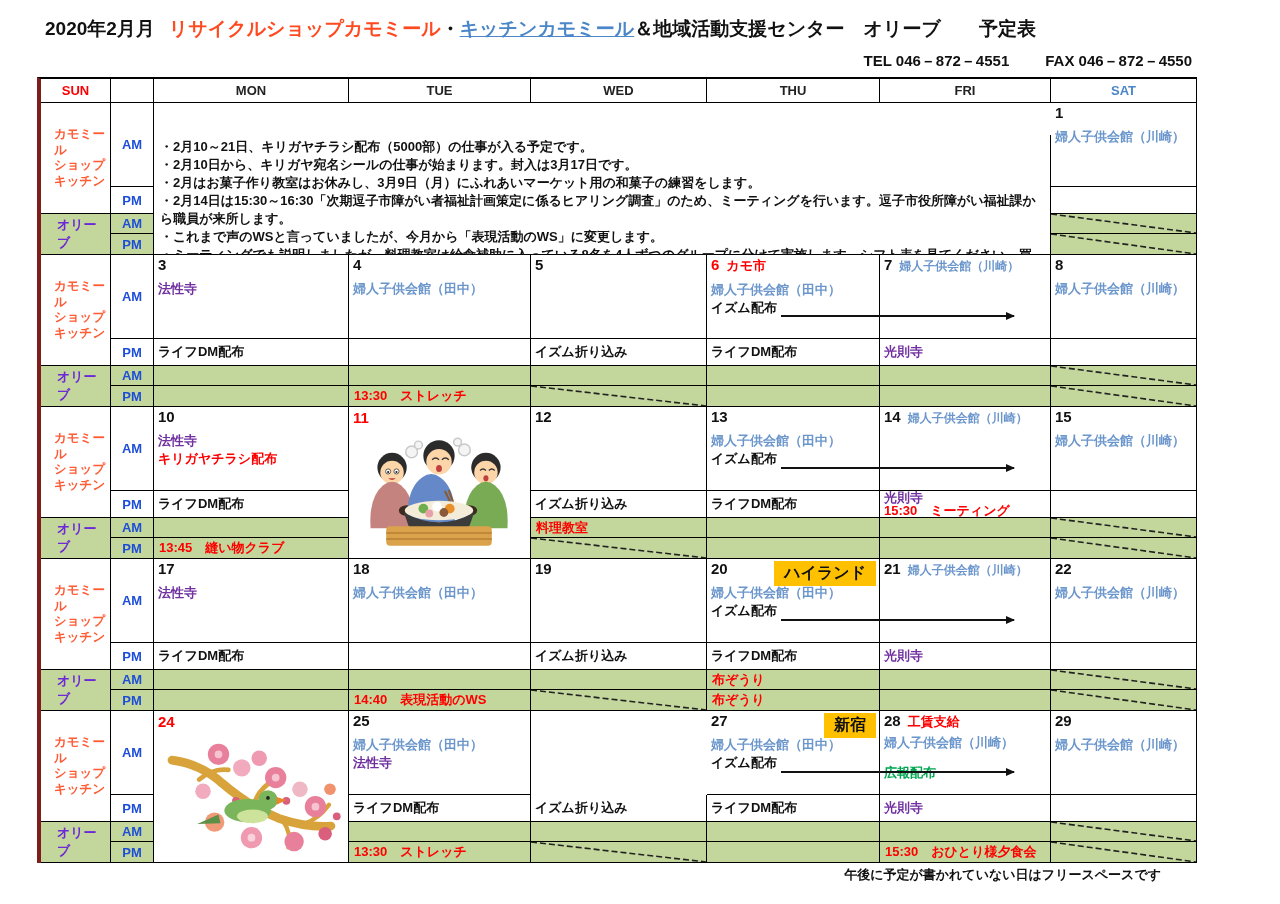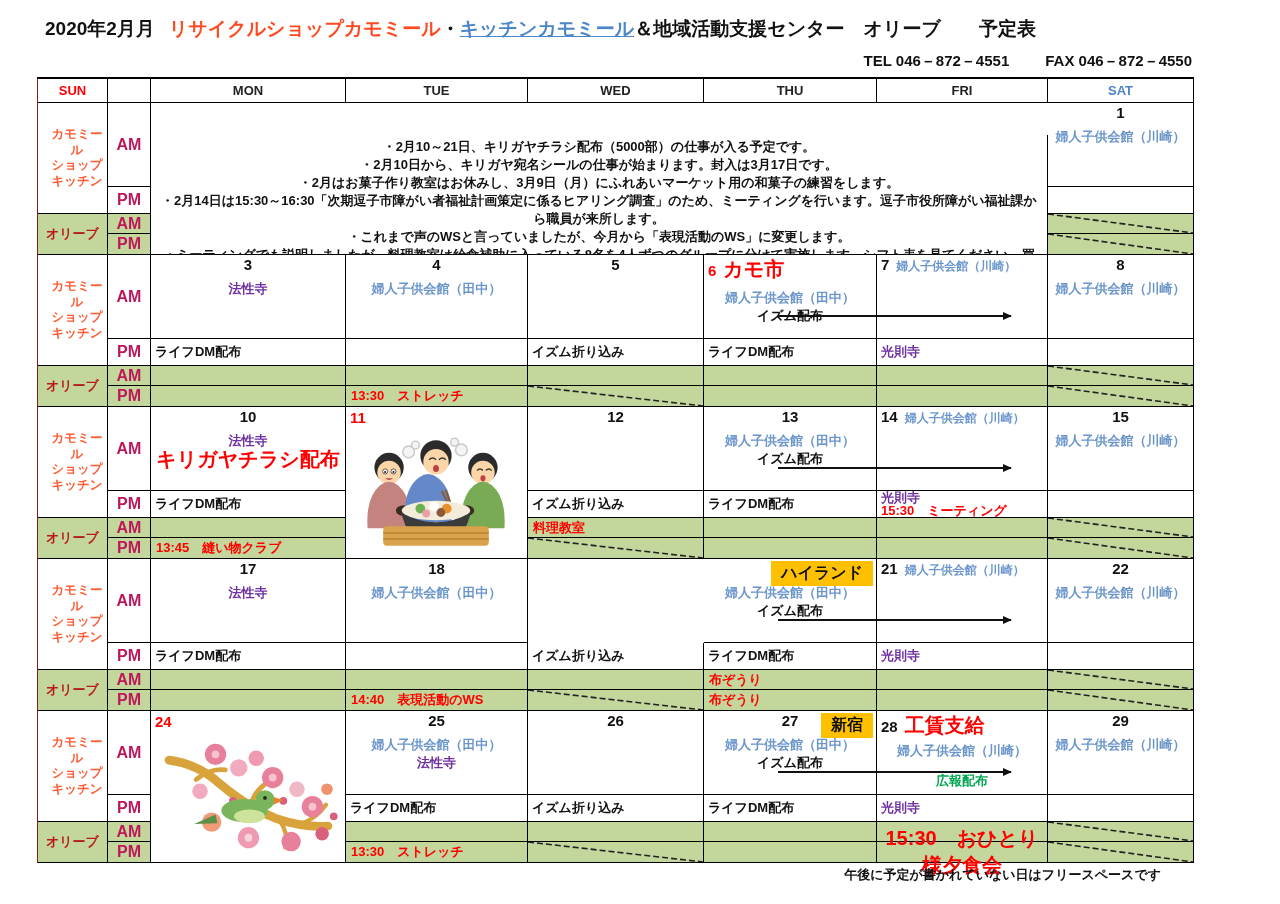--- a/index.html
+++ b/index.html
@@ -8,45 +8,45 @@
     background: #fff; color: #111;
     font-family: "Liberation Sans", "DejaVu Sans", sans-serif; font-weight: bold;
   }
   .title { position: absolute; left: 45px; top: 16px; font-size: 19px; white-space: nowrap; }
   .title .yr { margin-right: 14px; }
   .t-red  { color: #ff4a21; }
   .t-blue { color: #4a86c8; text-decoration: underline; }
   .contact { position: absolute; top: 52px; right: 88px; font-size: 15px; }
   .contact .fax { margin-left: 36px; }
 
-  .tbl { position: absolute; left: 37px; top: 77px; border-top: 2px solid #000; border-left: 1px solid #7f1d1d; text-align: center; }
+  .tbl { position: absolute; left: 37px; top: 77px; border-top: 2px solid #000; border-left: 4px solid #7f1d1d; }
   .grid { display: grid; grid-template-columns: 70px 43px 195px 182px 176px 173px 171px 146px; }
   .hdr  { grid-template-rows: 24px; }
   .week { grid-template-rows: 84px 27px 20px 21px; }
   .c { position: relative; border-right: 1.5px solid #000; border-bottom: 1.5px solid #000;
        background: #fff; padding: 1px 4px; font-size: 13px; overflow: visible; }
   .hc { display: flex; align-items: center; justify-content: center; padding: 0; font-size: 13px; color: #222; }
   .sun { color: #ff0000; } .satc { color: #4a86c8; }
   .green { background: #c3d69b; }
   .lbl-kamo { display: flex; align-items: center; color: #ff5a33; white-space: pre-line;
               line-height: 15.5px; font-size: 12.5px; padding-left: 13px; }
-  .lbl-olive { display: flex; align-items: center; color: #b91c1c; font-size: 13px; padding-left: 8px; }
-  .ampm { display: flex; align-items: center; justify-content: center; color: #be185d; font-size: 16px; padding: 0; }
+  .lbl-olive { display: flex; align-items: center; color: #6d28d9; font-size: 13px; padding-left: 16px; }
+  .ampm { display: flex; align-items: center; justify-content: center; color: #1d4ed8; font-size: 13px; padding: 0; }
   .col1{grid-column:1}.col2{grid-column:2}.col3{grid-column:3}.col4{grid-column:4}
   .col5{grid-column:5}.col6{grid-column:6}.col7{grid-column:7}.col8{grid-column:8}
   .r1{grid-row:1}.r2{grid-row:2}.r3{grid-row:3}.r4{grid-row:4}
   .rs12{grid-row:1/3}.rs34{grid-row:3/5}.rs14{grid-row:1/5}
   .note { grid-column: 3/8; grid-row: 1/5; padding: 3px 6px; font-size: 13px;
           line-height: 18px; white-space: pre-wrap; margin-top: 32px; }
   .dnum { font-size: 15px; line-height: 18px; }
   .dline { display: flex; align-items: baseline; gap: 7px; }
   .dplace { font-size: 12px; }
   .item  { line-height: 18px; margin-top: 6px; }
   .item2 { line-height: 18px; }
-  .big { font-size: 20px; }
+  .big { font-size: 13px; }
   .red{color:#fe0000}.blue{color:#6b96cc}.purple{color:#7030a0}.grn{color:#00a550}
   .pmc { display: flex; flex-direction: column; justify-content: center; align-items: flex-start; padding: 0 4px; }
   .pmc .ln2 { line-height: 13.5px; }
   .oc { display: flex; align-items: center; padding: 0 5px; }
   .diag { position: absolute; left: 0; top: 0; width: 100%; height: 100%; display: block; }
   .badge { position: absolute; top: 2px; right: 3px; background: #ffc000; color: #111;
            font-size: 16px; padding: 2px 10px; z-index: 5; }
   .arrow { position: absolute; z-index: 12; height: 0; border-top: 2px solid #111; }
   .arrow::after { content: ""; position: absolute; right: -1px; top: -5px;
                   border-left: 9px solid #111; border-top: 4px solid transparent; border-bottom: 4px solid transparent; }
@@ -353,20 +353,23 @@
     <div class="c col4 r1">
       <div class="dnum">18</div>
       <div class="item blue">婦人子供会館（田中）</div>
     </div>
     <div class="c pmc col4 r2"></div>
     <div class="c green col4 r3"></div>
     <div class="c green oc red col4 r4">
         <span>14:40　表現活動のWS</span>
       </div>
 
+    <div class="c col5 r1">
+      <div class="dnum">19</div>
+    </div>
     <div class="c pmc col5 r2">
         <span>イズム折り込み</span>
       </div>
     <div class="c green col5 r3"></div>
     <div class="c green col5 r4">
         <svg class="diag" preserveAspectRatio="none" viewBox="0 0 100 100">
           <line x1="0" y1="0" x2="100" y2="100" stroke="#222" stroke-width="1.6" stroke-dasharray="6 3" vector-effect="non-scaling-stroke"></line>
         </svg>
       </div>
 
@@ -474,23 +477,20 @@
       <div class="item2 purple">法性寺</div>
     </div>
     <div class="c pmc col4 r2">
         <span>ライフDM配布</span>
       </div>
     <div class="c green col4 r3"></div>
     <div class="c green oc red col4 r4">
         <span>13:30　ストレッチ</span>
       </div>
 
-    <div class="c col5 r1">
-      <div class="dnum">26</div>
-    </div>
     <div class="c pmc col5 r2">
         <span>イズム折り込み</span>
       </div>
     <div class="c green col5 r3"></div>
     <div class="c green col5 r4">
         <svg class="diag" preserveAspectRatio="none" viewBox="0 0 100 100">
           <line x1="0" y1="0" x2="100" y2="100" stroke="#222" stroke-width="1.6" stroke-dasharray="6 3" vector-effect="non-scaling-stroke"></line>
         </svg>
       </div>
 

